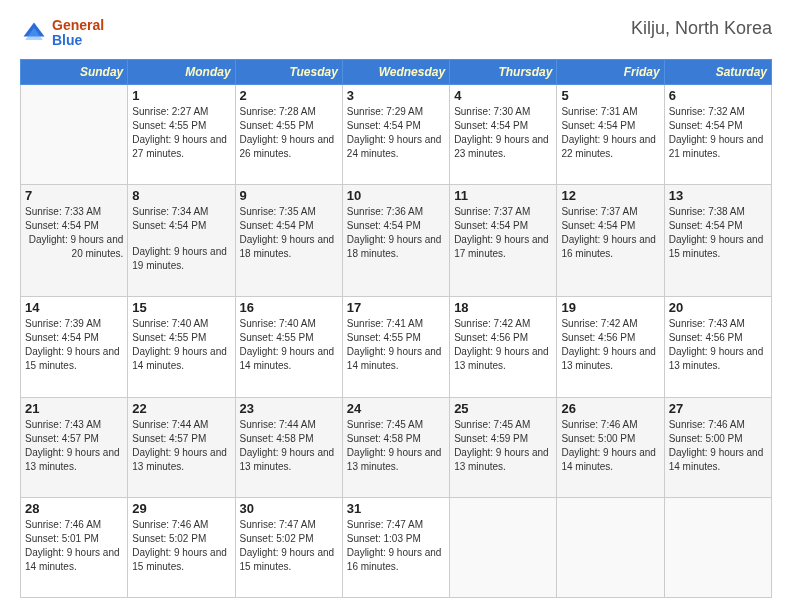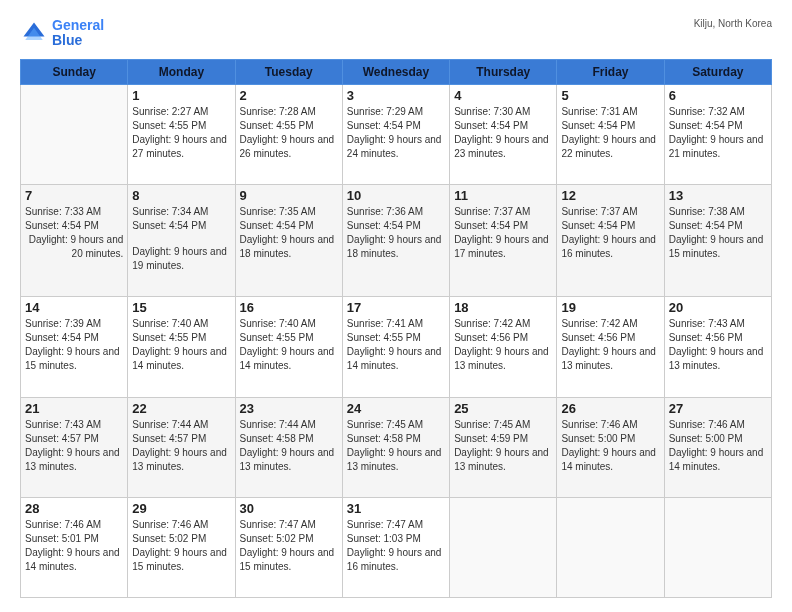--- a/index.html
+++ b/index.html
@@ -29,59 +29,60 @@
       gap: 4px;
     }
     .logo-text {
       display: flex;
       flex-direction: column;
       line-height: 1.1;
     }
     .logo-general {
       font-size: 14px;
       font-weight: bold;
-      color: #3b82f6;
+      color: #c2410c;
     }
     .logo-blue {
       font-size: 14px;
       font-weight: bold;
       color: #2a6dd9;
     }
     .logo-icon {
       width: 28px;
       height: 28px;
     }
     .title-block {
       text-align: right;
     }
     .month-title {
       font-size: 32px;
       font-weight: bold;
       color: #222;
       line-height: 1.1;
     }
     .location {
-      font-size: 10px;
+      font-size: 18px;
       color: #555;
     }
     .calendar {
       flex: 1;
       border: 1px solid #ccc;
       border-collapse: collapse;
       width: 100%;
       table-layout: fixed;
     }
     .calendar th {
       background: #3a7bd5;
-      color: #0f172a;
+      color: #fef9c3;
       font-size: 12px;
       font-weight: bold;
       padding: 5px 4px;
-      text-align: center;
+      text-align: right;
       border: 1px solid #5090e0;
+      font-style: italic;
     }
     .calendar td {
       vertical-align: top;
       padding: 3px 4px;
       border: 1px solid #ccc;
       font-size: 10px;
       color: #333;
       height: 82px;
     }
     .calendar td.empty {

